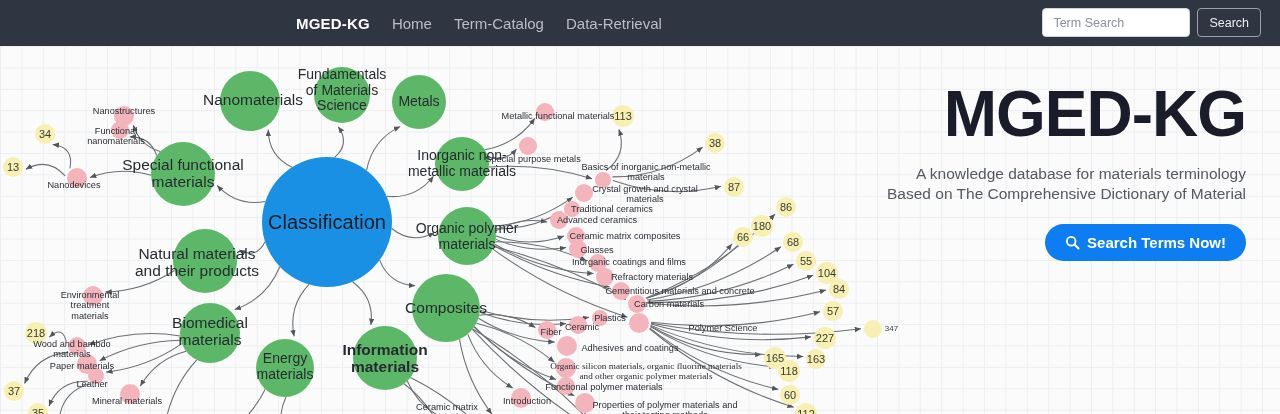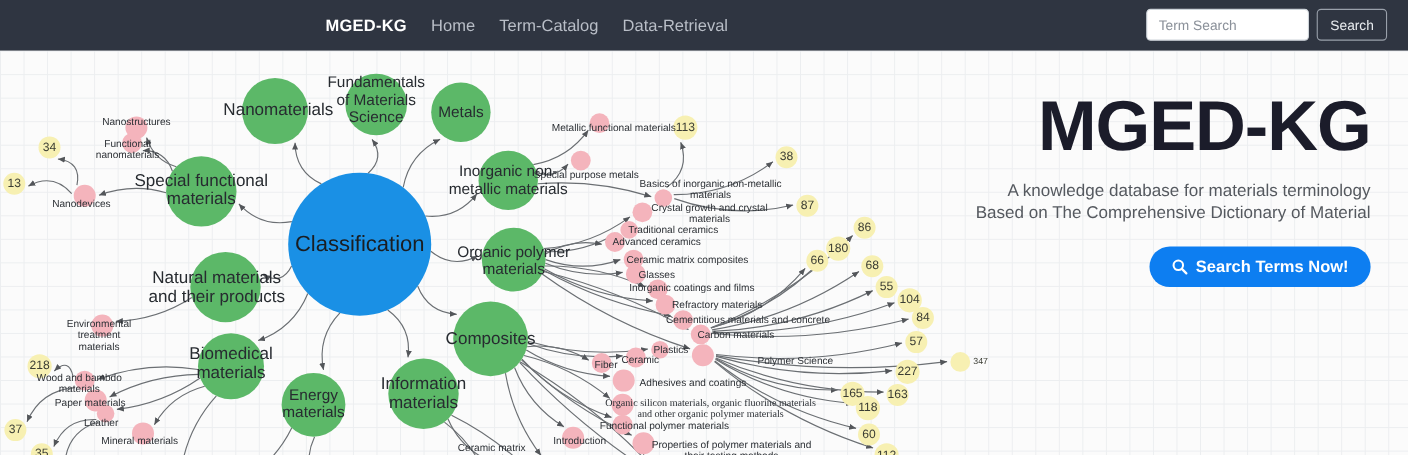--- a/index.html
+++ b/index.html
@@ -262,21 +262,21 @@
 materials</div>
       <div class="lab lab-g2" style="left: 467px; top: 191px;">Organic polymer
 materials</div>
       <div class="lab lab-g1" style="left: 197px; top: 216px;">Natural materials
 and their products</div>
       <div class="lab lab-g1" style="left: 446px; top: 262px;">Composites</div>
       <div class="lab lab-g1" style="left: 210px; top: 285px;">Biomedical
 materials</div>
       <div class="lab lab-g2" style="left: 285px; top: 321px;">Energy
 materials</div>
-      <div class="lab lab-g1" style="left: 385px; top: 312px;">Information
+      <div class="lab lab-g1" style="left: 385px; top: 312px; font-weight: bold;">Information
 materials</div>
       <div class="lab lab-small" style="left: 124px; top: 65px;">Nanostructures</div>
       <div class="lab lab-small" style="left: 116px; top: 90px;">Functional
 nanomaterials</div>
       <div class="lab lab-small" style="left: 74px; top: 139px;">Nanodevices</div>
       <div class="lab lab-small" style="left: 90px; top: 259px;">Environmental
 treatment
 materials</div>
       <div class="lab lab-small" style="left: 72px; top: 303px;">Wood and bambdo
 materials</div>

